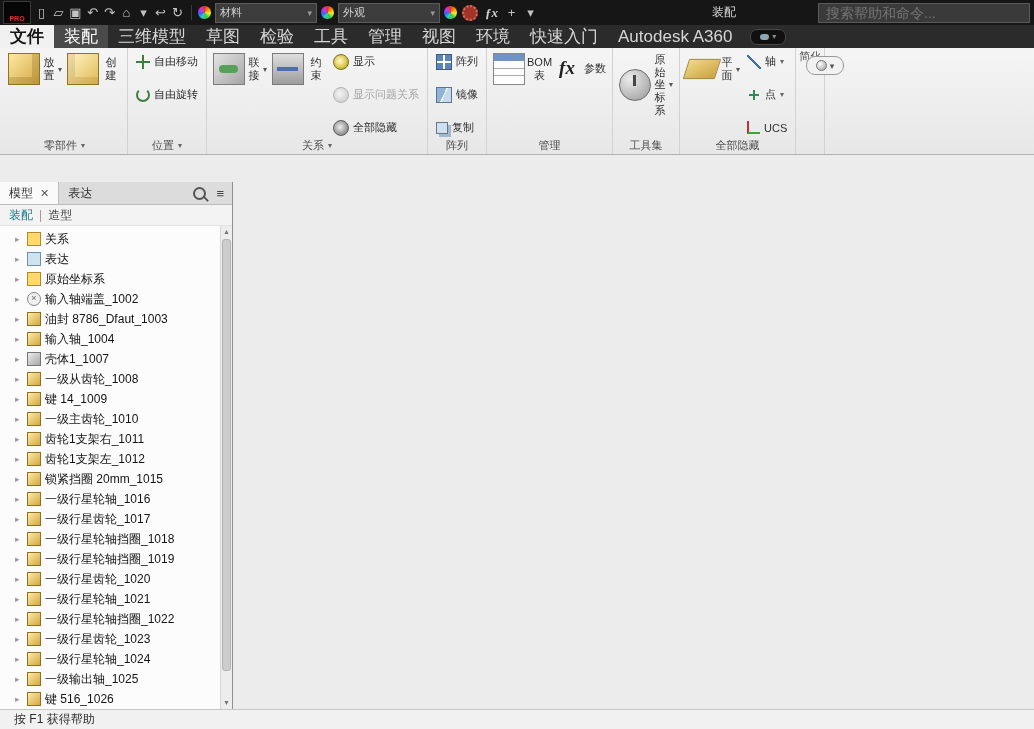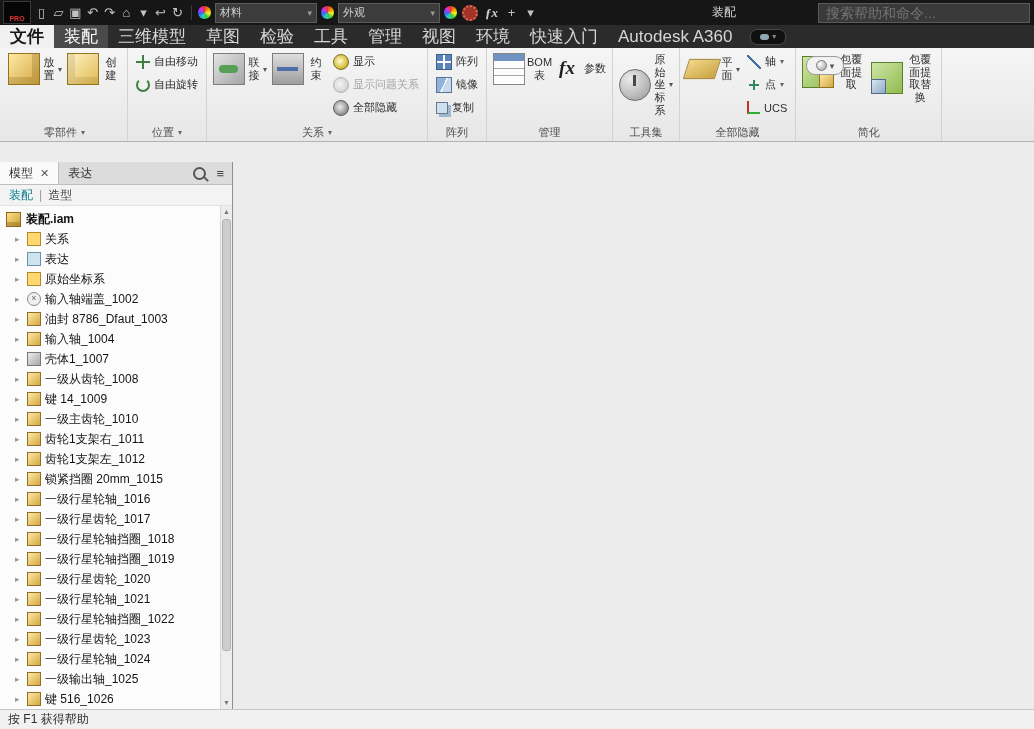--- a/index.html
+++ b/index.html
@@ -29,21 +29,21 @@
   .tab.file{background:#f0f0f0;color:#141414;font-weight:bold;}
   .tab.active{background:#4a4a4a;color:#fff;}
   .cloudbtn{align-self:center;margin-left:8px;width:34px;height:14px;border-radius:7px;background:#101010;border:1px solid #484848;display:flex;align-items:center;justify-content:center;gap:3px;}
   .cloudbtn i{width:9px;height:6px;background:#8fa6b5;border-radius:3px;display:block;}
   .cloudbtn b{color:#8a8a8a;font-size:8px;line-height:8px;}
 
   
   .ribbon{flex:0 0 93px;background:linear-gradient(#f5f5f5,#e7e7e7);border-bottom:1px solid #b2b2b2;display:flex;align-items:stretch;padding-left:2px;position:relative;}
   .panel{display:flex;flex-direction:column;border-right:1px solid #d2d2d2;padding:0 3px;}
   .pbody{flex:1;display:flex;gap:3px;padding:4px 2px 0;align-items:flex-start;}
-  .pcol{display:flex;flex-direction:column;gap:4px;}
+  .pcol{display:flex;flex-direction:column;gap:14px;}
   .bigbtn{width:54px;display:flex;align-items:center;gap:2px;padding:1px 1px;font-size:11px;color:#2e2e2e;text-align:center;line-height:1.15;cursor:default;}
   .bigbtn.wide{width:64px;}
   .bi{width:30px;height:30px;display:block;flex:0 0 30px;}
   .darrow{font-size:8px;color:#555;line-height:5px;}
   .smallbtn{display:flex;align-items:center;gap:4px;height:19px;font-size:11px;color:#2e2e2e;padding:0 3px;cursor:default;white-space:nowrap;}
   .smallbtn.disabled{color:#a4a4a4;}
   .smallbtn.disabled .si{opacity:.45;filter:grayscale(1);}
   .si{width:14px;height:14px;display:inline-block;flex:0 0 14px;position:relative;}
   .plabel{height:17px;display:flex;align-items:center;justify-content:center;gap:4px;font-size:11px;color:#4e4e4e;}
   .parrow{font-size:8px;color:#666;}
@@ -116,21 +116,21 @@
   .sarrow{height:12px;color:#777;font-size:7px;line-height:12px;}
   .sthumb{width:7px;height:430px;background:#cdcdcd;border:1px solid #b3b3b3;border-radius:3px;margin-top:1px;}
   .sarrow.down{margin-top:auto;}
 
   
   .viewport{flex:1;position:relative;background:linear-gradient(180deg,#696969,#575757);overflow:hidden;}
   .viewport svg{position:absolute;left:0;top:0;}
   .axis-label{font-family:"Liberation Sans",sans-serif;font-size:11px;font-weight:bold;}
 
   
-  .statusbar{flex:0 0 19px;background:#f1f1f1;border-top:1px solid #c7c7c7;display:flex;align-items:center;padding:0 8px;font-size:12px;color:#2e2e2e;}
+  .statusbar{flex:0 0 19px;background:#f1f1f1;border-top:1px solid #c7c7c7;display:flex;align-items:center;padding:0 14px;font-size:12px;color:#2e2e2e;}
 </style>
 </head>
 <body>
 
 <div class="app">
 
   <div class="titlebar">
     <div class="logo">
         <span>PRO</span>
       </div>
@@ -335,30 +335,20 @@
             <span>UCS</span>
           </div>
         </div>
       </div>
       <div class="plabel">
         <span>全部隐藏</span>
       </div>
     </div>
 
     <div class="panel">
-      <div class="pbody">
-        <div class="bigbtn wide">
-          <span class="bi bi-shrink"></span>
-          <span>包覆面提取</span>
-        </div>
-        <div class="bigbtn wide">
-          <span class="bi bi-shrinksub"></span>
-          <span>包覆面提取替换</span>
-        </div>
-      </div>
       <div class="plabel">
         <span>简化</span>
       </div>
     </div>
 
     <div class="ribbon-opt">
         <i></i>
         <span>▾</span>
       </div>
   </div>
@@ -378,24 +368,20 @@
           <span class="mag"></span>
           <span class="hamb">≡</span>
         </div>
       </div>
       <div class="bsub">
         <span class="as">装配</span>
         <span class="sep">|</span>
         <span class="mo">造型</span>
       </div>
       <div class="btree">
-        <div class="troot">
-          <span class="i-asm"></span>
-          <span>装配.iam</span>
-        </div>
         <div>
 
         <div class="tree-row">
               <span class="chev">▸</span>
               <span class="ticon i-folder"></span>
               <span class="tlabel">关系</span>
             </div>
             <div class="tree-row">
               <span class="chev">▸</span>
               <span class="ticon i-views"></span>

